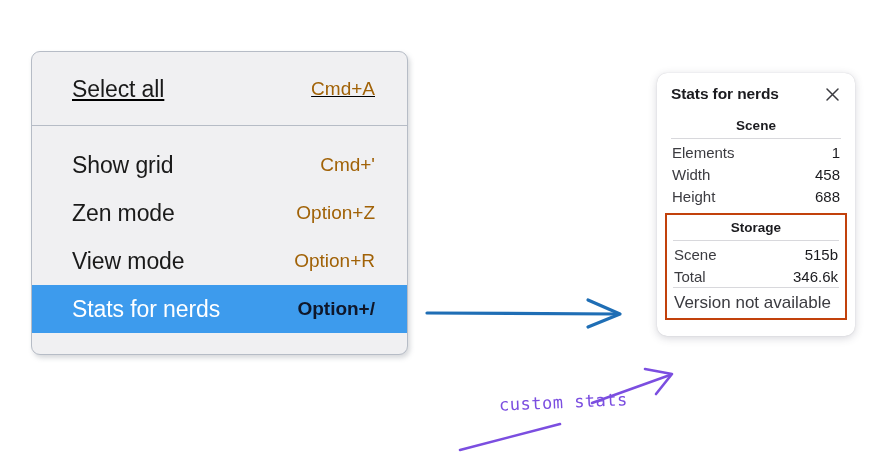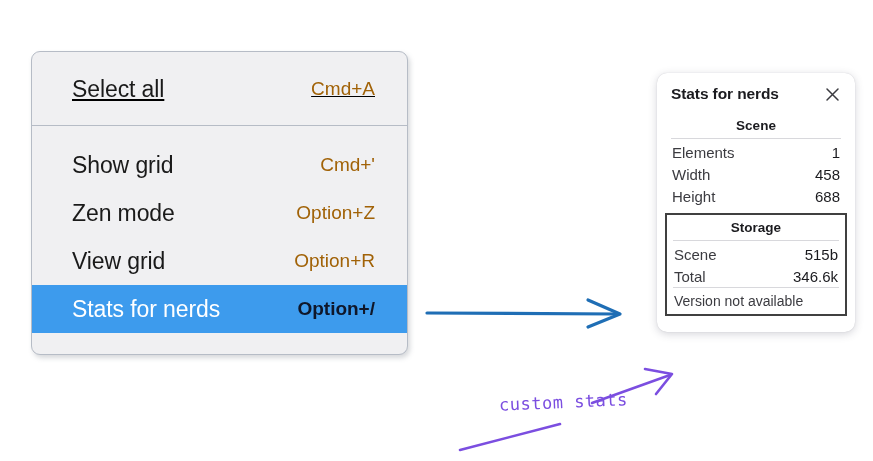--- a/index.html
+++ b/index.html
@@ -115,28 +115,28 @@
     display: flex;
     justify-content: space-between;
     align-items: baseline;
     font-size: 15px;
     color: #3b3b40;
     padding: 2.5px 1px;
   }
   .stat-row .sr-key { color: #3b3b40; }
   .stat-row .sr-val { color: #1b1b1f; }
   .stat-note {
-    font-size: 14px;
+    font-size: 17px;
     color: #3b3b40;
     padding: 3px 1px 0 1px;
   }
 
   
   #custom-stats-box {
-    border: 2px solid #404040;
+    border: 2px solid #c2410c;
     margin: 6px -6px 0 -6px;
     padding: 2px 6px 5px 6px;
     box-sizing: border-box;
   }
 
   
   #annotations {
     position: absolute;
     left: 0; top: 0;
     width: 873px;
@@ -172,21 +172,21 @@
   <div class="menu-group" id="menu-group-bottom">
     <div class="menu-item">
       <span class="mi-label">Show grid</span>
       <span class="mi-shortcut">Cmd+'</span>
     </div>
     <div class="menu-item">
       <span class="mi-label">Zen mode</span>
       <span class="mi-shortcut">Option+Z</span>
     </div>
     <div class="menu-item">
-      <span class="mi-label">View grid</span>
+      <span class="mi-label">View mode</span>
       <span class="mi-shortcut">Option+R</span>
     </div>
     <div class="menu-item selected">
       <span class="mi-label">Stats for nerds</span>
       <span class="mi-shortcut">Option+/</span>
     </div>
   </div>
 
 </div>
 

